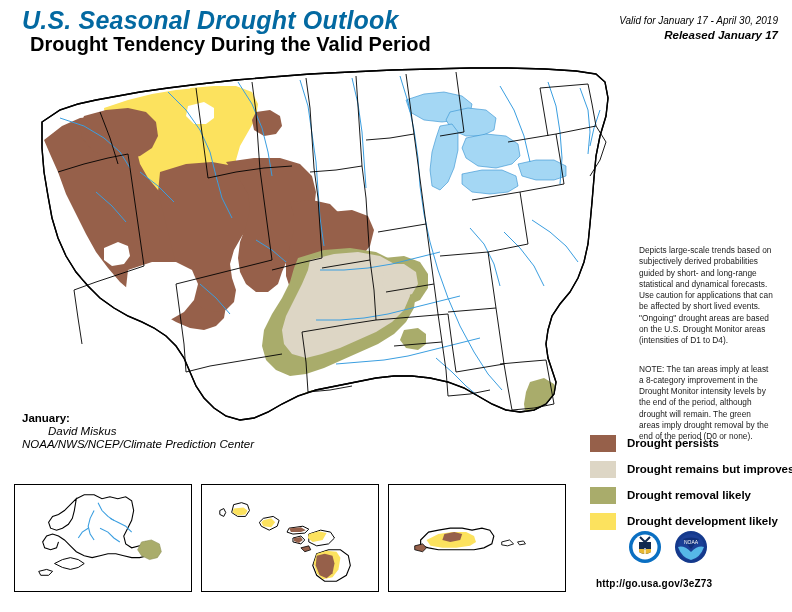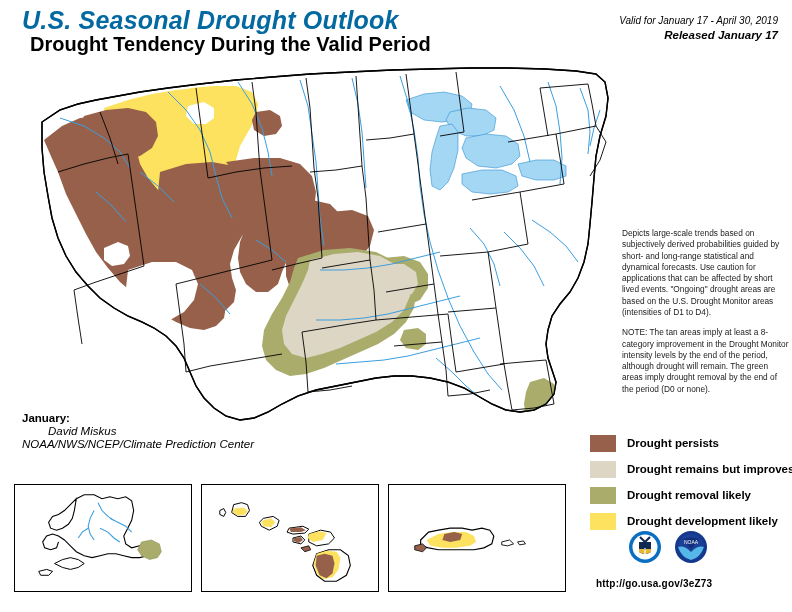--- a/index.html
+++ b/index.html
@@ -38,21 +38,21 @@
   .author-box { position:absolute; left:22px; top:412px; }
   .author-lbl { font-size:11.5px; font-weight:bold; color:#000; }
   .author-name { font-size:11.5px; font-style:italic; color:#000; margin-top:1px;margin-left:26px;}
   .author-org { font-size:11.5px; font-style:italic; color:#000; margin-top:1px;}
 
   
   .notes {
     position:absolute; left:622px; top:228px; width:168px;
     font-size:8.3px; line-height:1.36; color:#1a1a1a;
   }
-  .notes p { margin:0; }
+  .notes p { margin:17px; }
   .notes p.gap { margin-top:9px; }
 
   
   .legend { position:absolute; left:590px; top:432px; width:200px; }
   .leg-row { display:flex; align-items:center; height:22px; margin-bottom:4px; }
   .leg-sw { width:26px; height:17px; flex:0 0 26px; }
   .leg-lbl { font-size:11.5px; font-weight:bold; color:#000; margin-left:11px; white-space:nowrap; }
 
   
   .logos { position:absolute; left:628px; top:530px; display:flex; gap:12px; align-items:center;}

